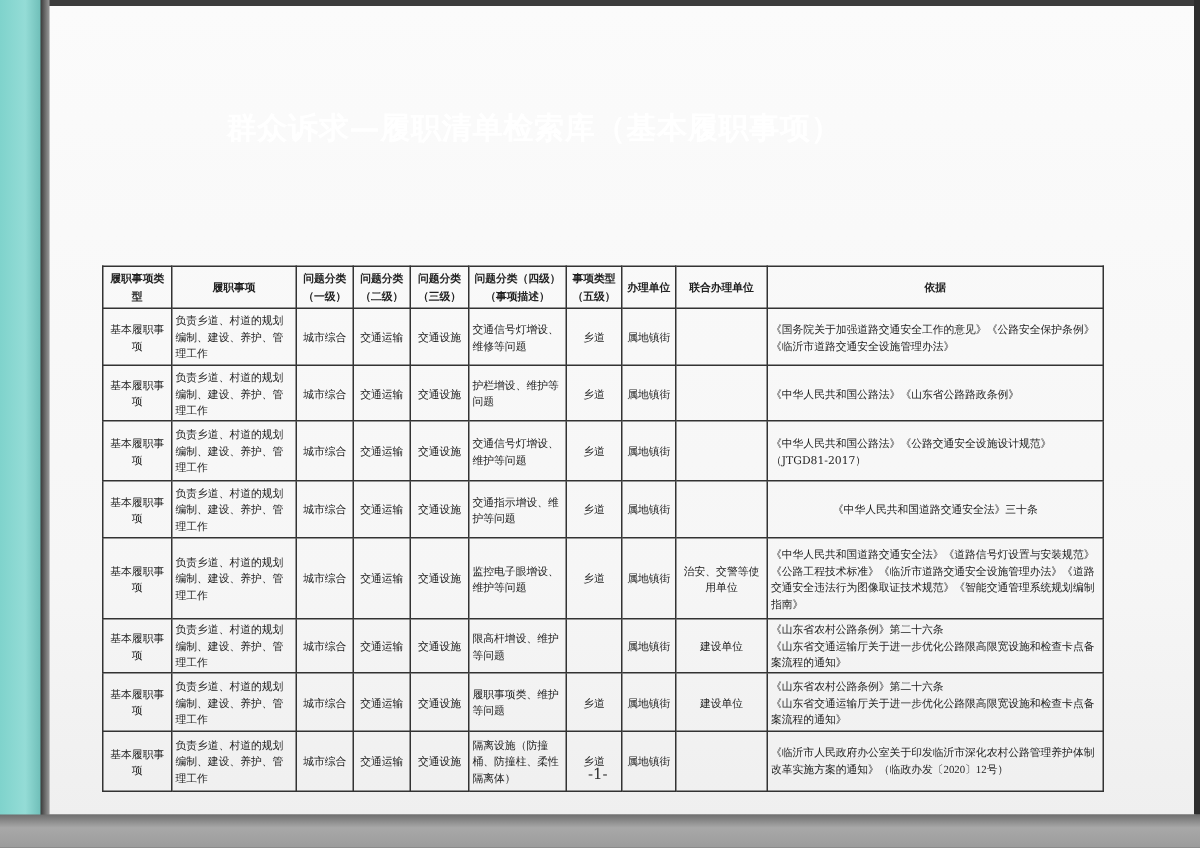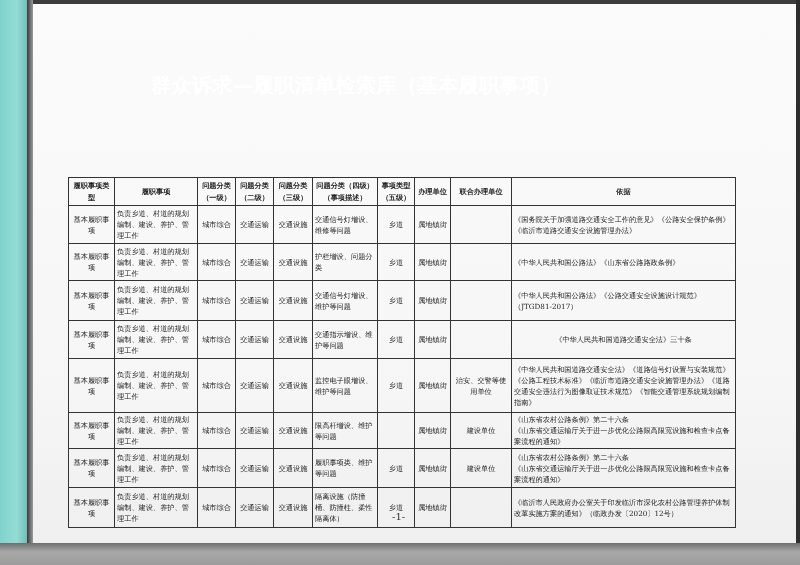--- a/index.html
+++ b/index.html
@@ -69,21 +69,21 @@
         <td class="c">属地镇街</td>
         <td class="c"></td>
         <td class="l" style="white-space: pre-line;">《国务院关于加强道路交通安全工作的意见》《公路安全保护条例》《临沂市道路交通安全设施管理办法》</td>
       </tr>
       <tr style="height: 37px;">
         <td class="c">基本履职事项</td>
         <td class="l">负责乡道、村道的规划编制、建设、养护、管理工作</td>
         <td class="c">城市综合</td>
         <td class="c">交通运输</td>
         <td class="c">交通设施</td>
-        <td class="l">护栏增设、问题分类</td>
+        <td class="l">护栏增设、维护等问题</td>
         <td class="c">乡道</td>
         <td class="c">属地镇街</td>
         <td class="c"></td>
         <td class="l" style="white-space: pre-line;">《中华人民共和国公路法》《山东省公路路政条例》</td>
       </tr>
       <tr style="height: 40px;">
         <td class="c">基本履职事项</td>
         <td class="l">负责乡道、村道的规划编制、建设、养护、管理工作</td>
         <td class="c">城市综合</td>
         <td class="c">交通运输</td>
@@ -147,18 +147,18 @@
       <tr style="height: 40px;">
         <td class="c">基本履职事项</td>
         <td class="l">负责乡道、村道的规划编制、建设、养护、管理工作</td>
         <td class="c">城市综合</td>
         <td class="c">交通运输</td>
         <td class="c">交通设施</td>
         <td class="l">隔离设施（防撞桶、防撞柱、柔性隔离体）</td>
         <td class="c">乡道</td>
         <td class="c">属地镇街</td>
         <td class="c"></td>
-        <td class="l" style="white-space: pre-line;">《临沂市人民政府办公室关于印发临沂市深化农村公路管理养护体制改革实施方案的通知》（临政办发〔2020〕12号）</td>
+        <td class="l" style="white-space: pre-line; font-family: Liberation Serif, serif;">《临沂市人民政府办公室关于印发临沂市深化农村公路管理养护体制改革实施方案的通知》（临政办发〔2020〕12号）</td>
       </tr>
     </tbody>
 </table>
 
 <div class="page-num">-1-</div>
 
 </body></html>

